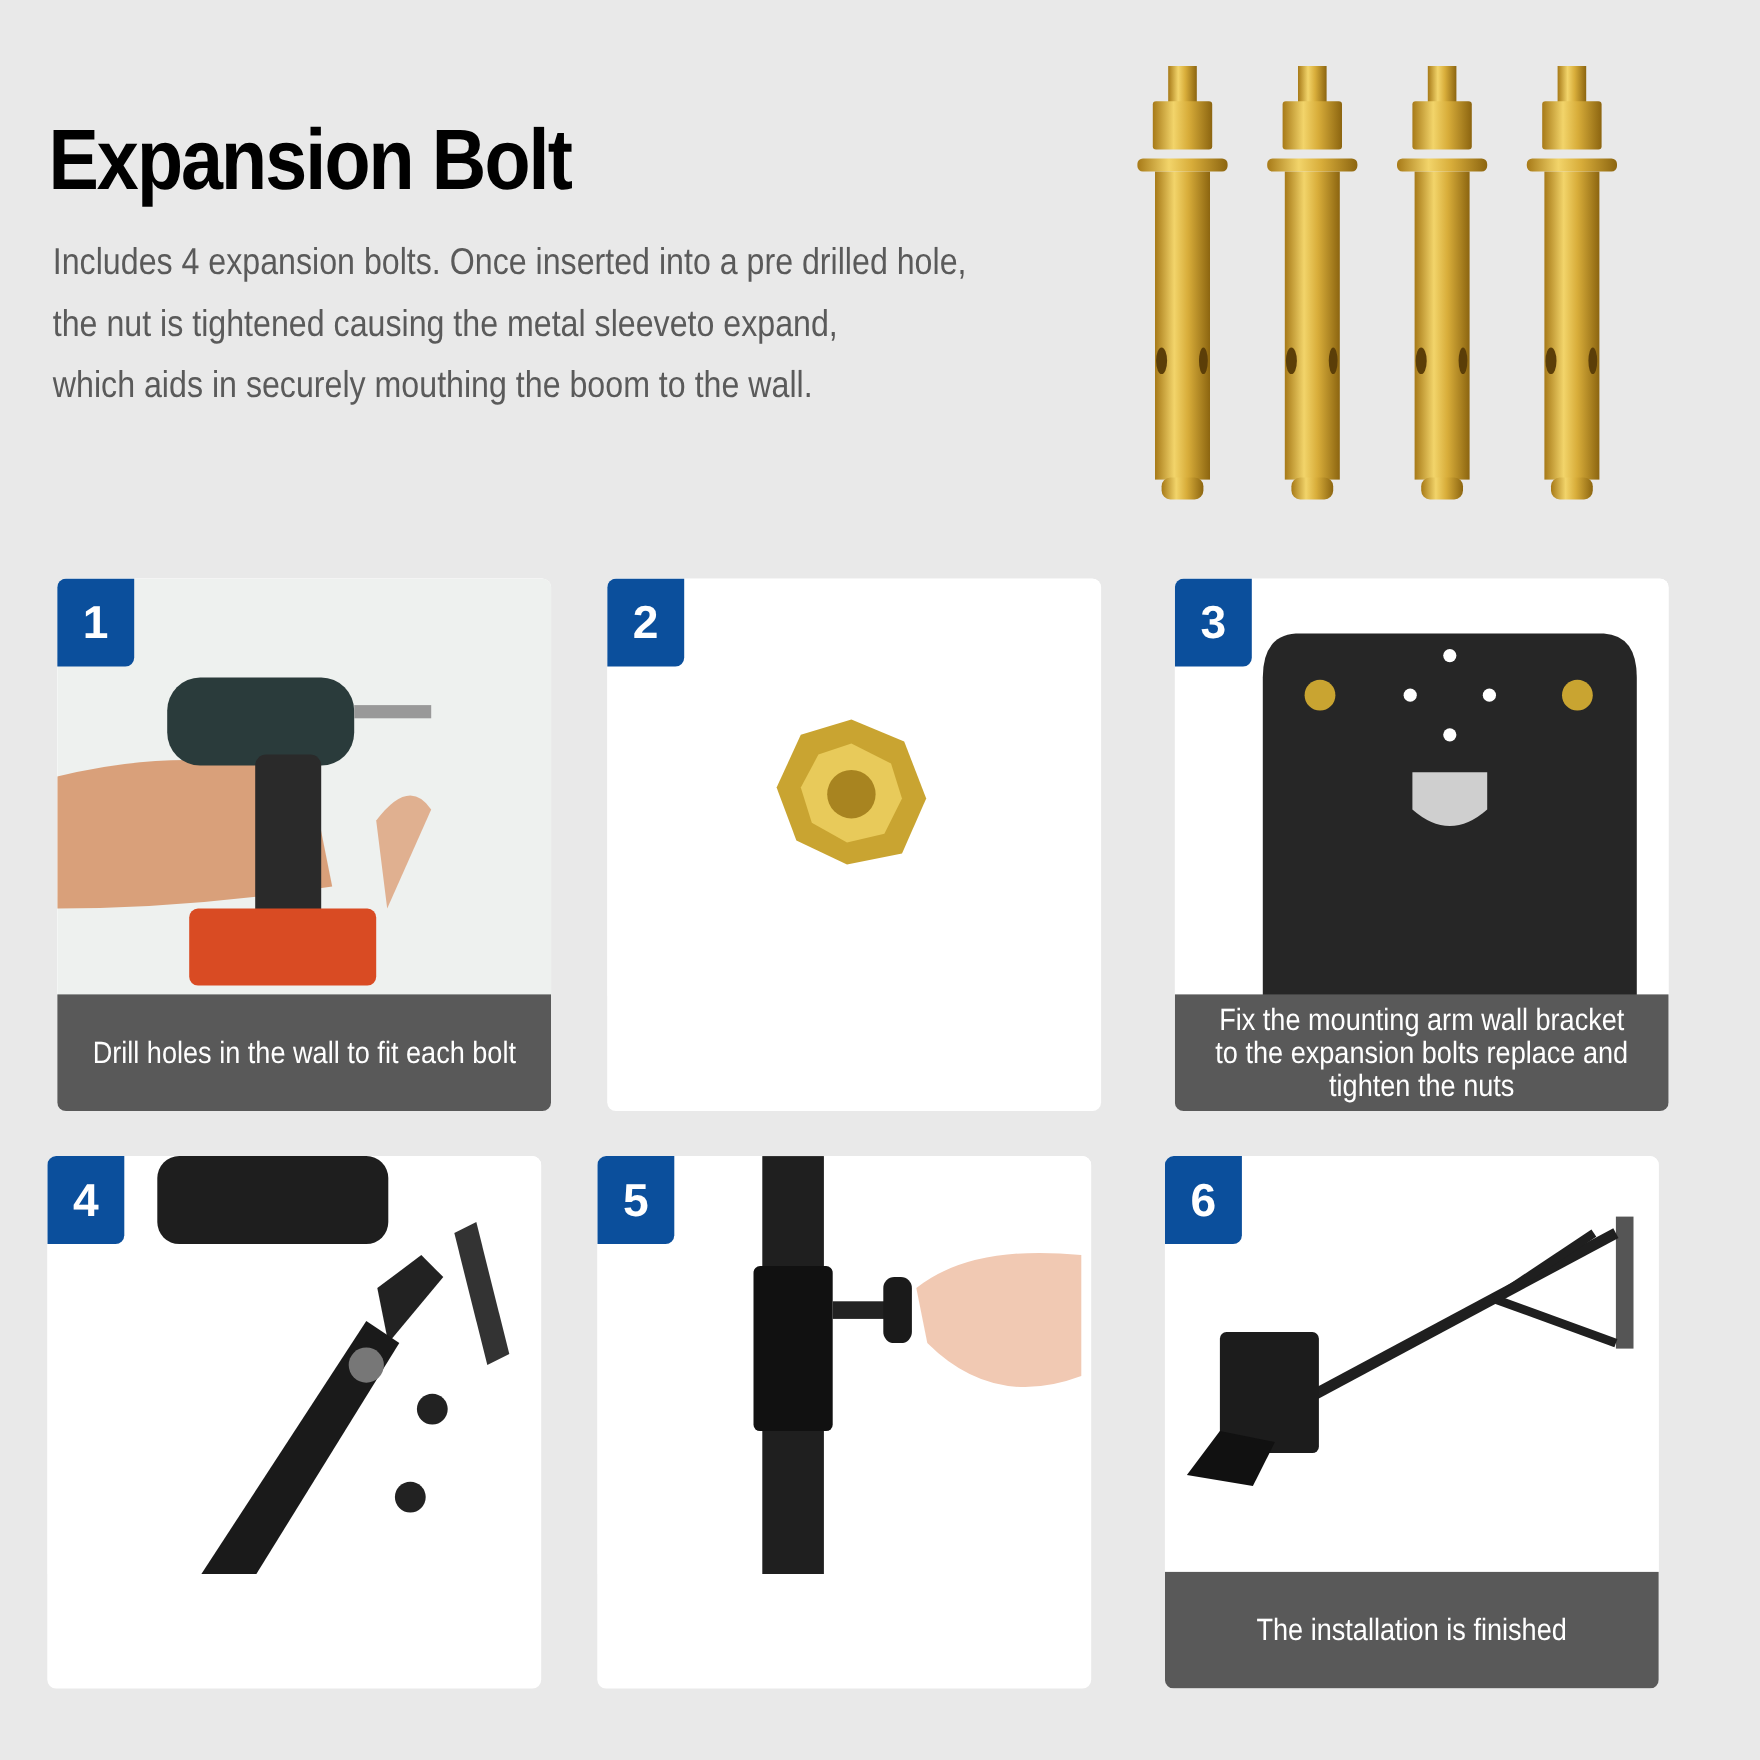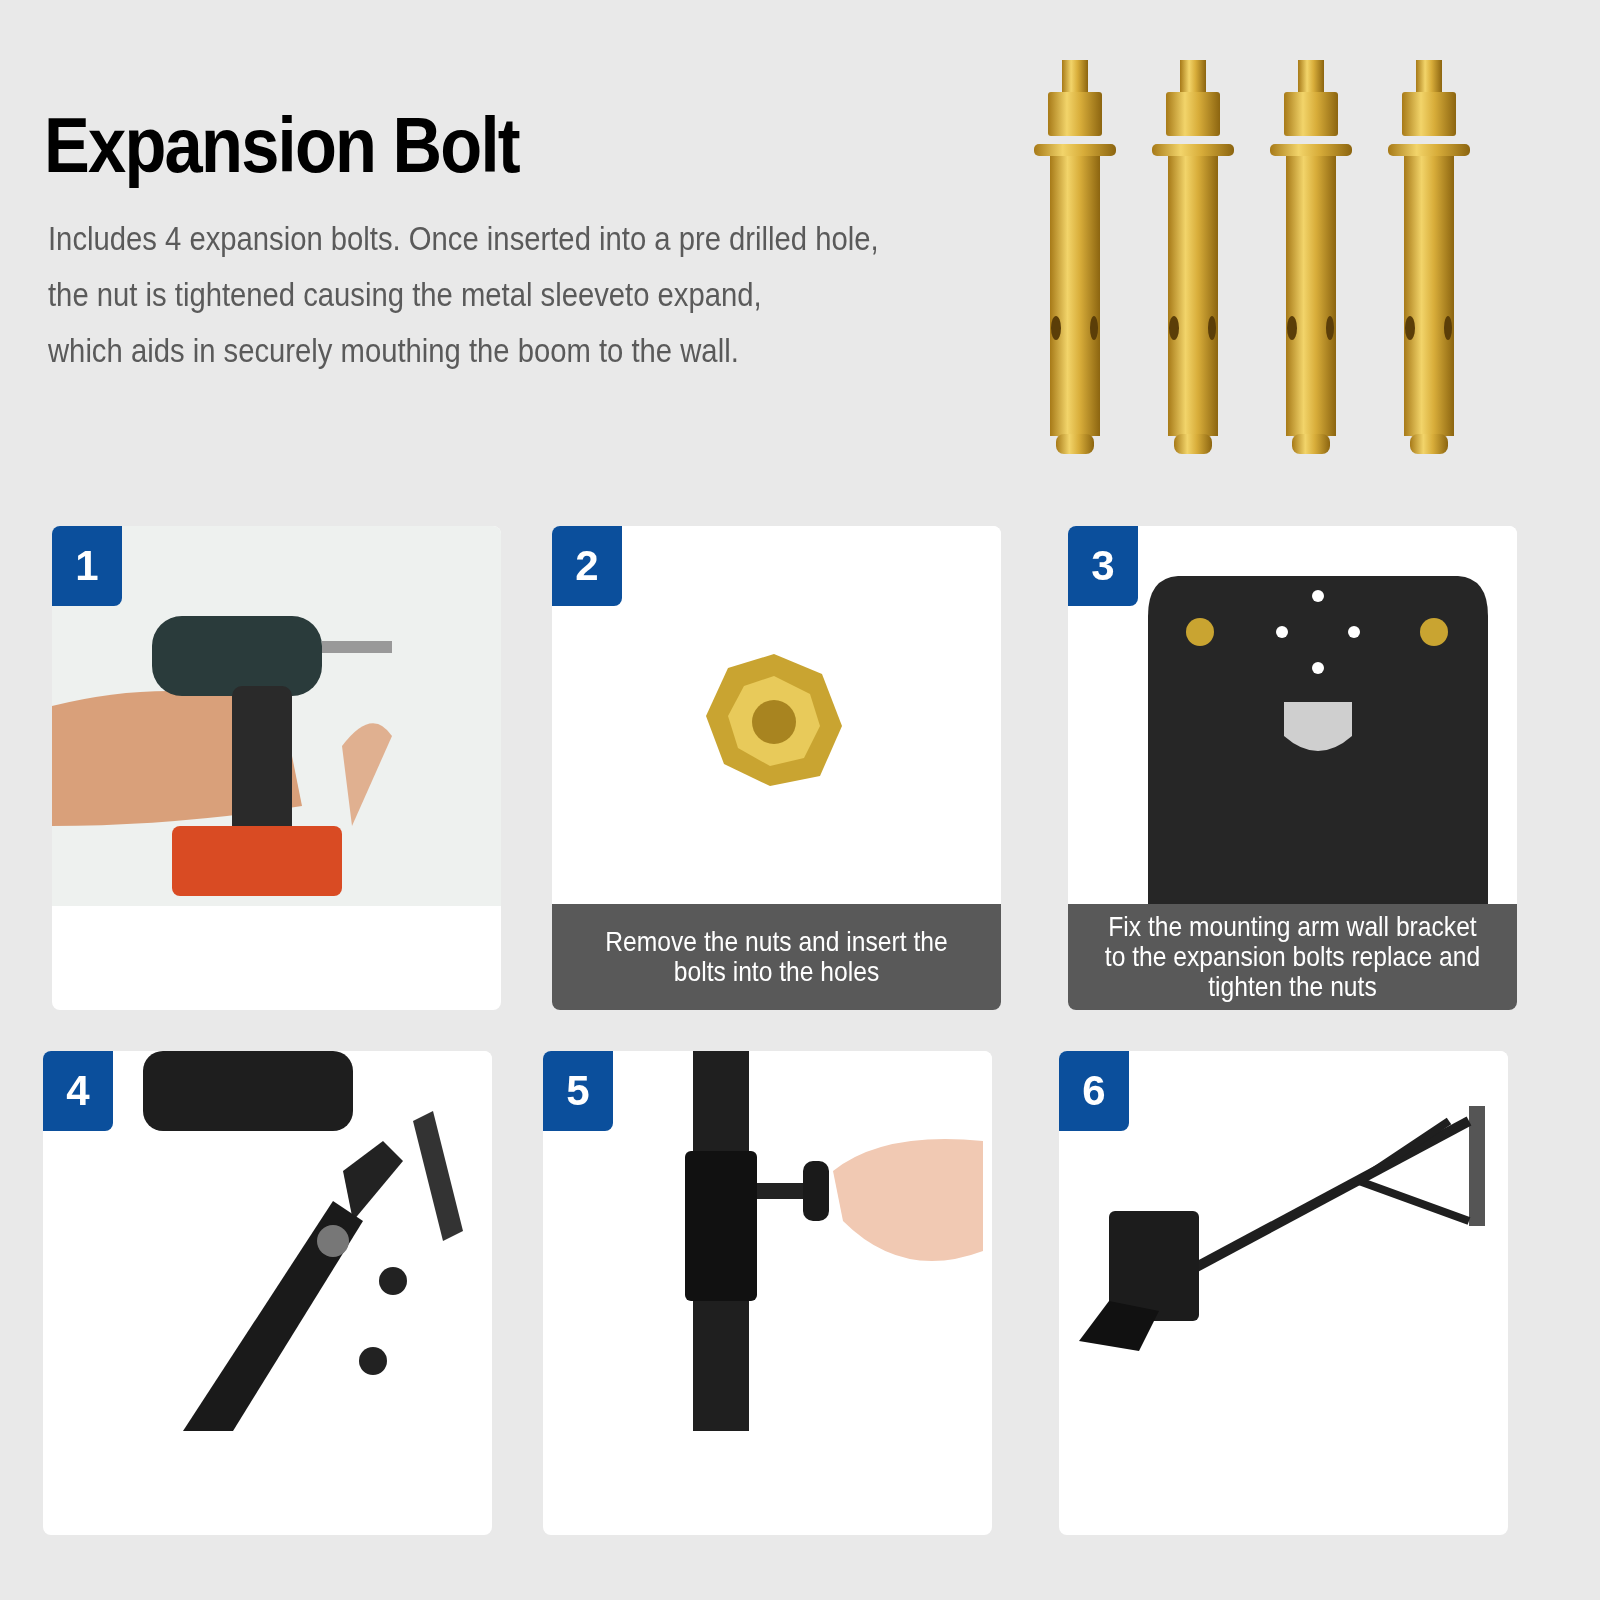--- a/index.html
+++ b/index.html
@@ -53,33 +53,33 @@
   <div class="badge">1</div>
   <svg class="scene" viewBox="0 0 449 380">
     <rect width="449" height="380" fill="#eef1ef"></rect>
     <path d="M0 180 Q120 150 230 180 L250 280 Q120 300 0 300Z" fill="#d9a07a"></path>
     <rect x="100" y="90" width="170" height="80" rx="30" fill="#2a3b3b"></rect>
     <rect x="180" y="160" width="60" height="150" rx="10" fill="#2a2a2a"></rect>
     <rect x="120" y="300" width="170" height="70" rx="8" fill="#d94b23"></rect>
     <rect x="270" y="115" width="70" height="12" fill="#999"></rect>
     <path d="M290 220 Q320 180 340 210 L300 300 Z" fill="#e0b090"></path>
   </svg>
+  <div class="caption">
+      <span>Drill holes in the wall to fit each bolt</span>
+    </div>
 </div>
 
 <div class="card" style="left:552px;top:526px;">
   <div class="badge">2</div>
   <svg class="scene" viewBox="0 0 449 380">
     <rect width="449" height="380" fill="#fff"></rect>
     <polygon points="222,128 270,148 290,200 268,250 218,260 172,238 154,190 176,142" fill="#c9a431"></polygon>
     <polygon points="222,150 258,168 268,200 252,232 218,240 186,222 176,190 192,160" fill="#e8ca5a"></polygon>
     <circle cx="222" cy="196" r="22" fill="#a88420"></circle>
   </svg>
-  <div class="caption">
-      <span>Remove the nuts and insert the bolts into the holes</span>
-    </div>
 </div>
 
 <div class="card" style="left:1068px;top:526px;">
   <div class="badge">3</div>
   <svg class="scene" viewBox="0 0 449 380">
     <rect width="449" height="380" fill="#fff"></rect>
     <path d="M110 50 Q80 52 80 90 L80 380 L420 380 L420 90 Q420 52 390 50Z" fill="#262626"></path>
     <circle cx="132" cy="106" r="14" fill="#c9a431"></circle>
       <circle cx="366" cy="106" r="14" fill="#c9a431"></circle>
     <circle cx="250" cy="70" r="6" fill="#fff"></circle>
@@ -123,13 +123,16 @@
   <div class="badge">6</div>
   <svg class="scene" viewBox="0 0 449 380">
     <rect width="449" height="380" fill="#fff"></rect>
     <rect x="410" y="55" width="16" height="120" fill="#555"></rect>
     <path d="M130 220 L410 70" stroke="#1f1f1f" stroke-width="10"></path>
     <path d="M300 130 L410 170" stroke="#1f1f1f" stroke-width="8"></path>
     <path d="M300 130 L390 70" stroke="#1f1f1f" stroke-width="8"></path>
     <rect x="50" y="160" width="90" height="110" rx="6" fill="#1c1c1c"></rect>
     <path d="M50 250 L20 290 L80 300 L100 260Z" fill="#111"></path>
   </svg>
+  <div class="caption">
+      <span>The installation is finished</span>
+    </div>
 </div>
 
 </body></html>

